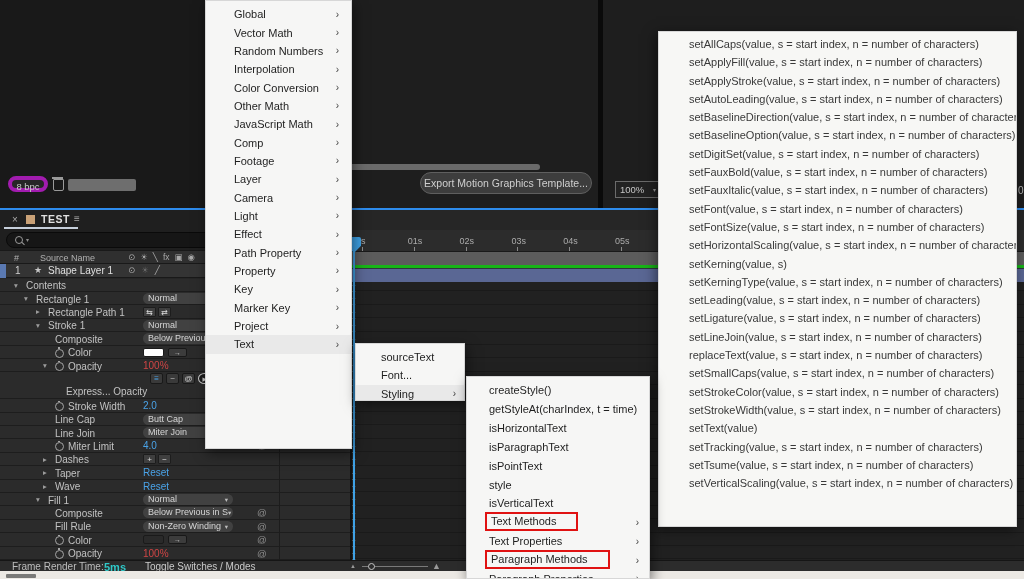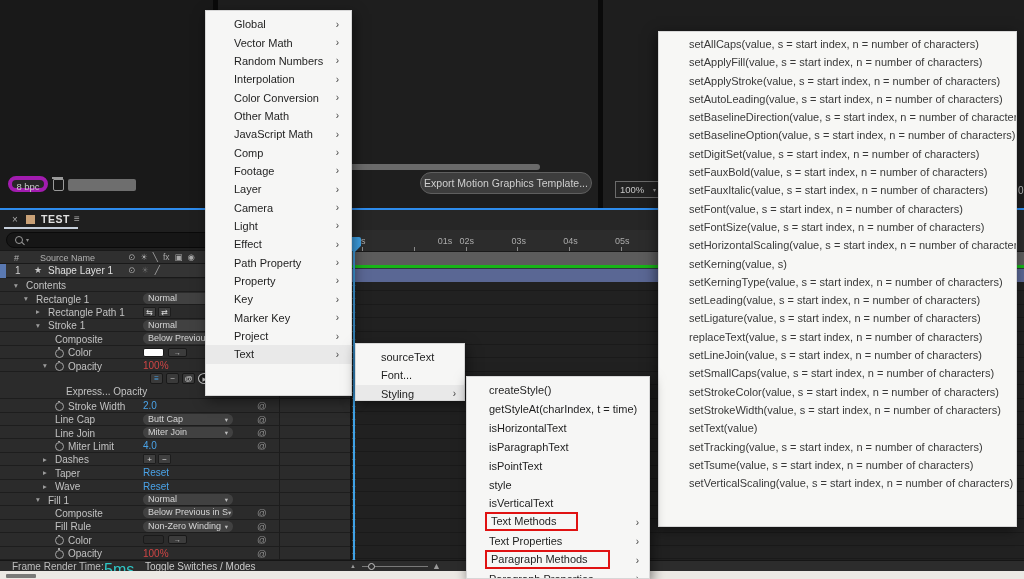--- a/index.html
+++ b/index.html
@@ -78,38 +78,38 @@
   .workbar{position:absolute;left:352px;top:42px;width:672px;height:13px;background:#5c5c5c;}
   .greenline{position:absolute;left:352px;top:55px;width:672px;height:2.5px;background:var(--render-green,#17b517);}
   .layerbar{position:absolute;left:352px;top:58px;width:672px;height:13px;background:var(--layer-bar,#5a6794);border-top:1px solid #30343f;}
   .cti{position:absolute;left:353px;top:28px;width:1.5px;height:322px;background:var(--accent-blue,#3fa2e6);}
   .playhead{position:absolute;left:347px;top:27px;width:14px;height:16px;background:var(--accent-blue,#3fa2e6);
     clip-path:polygon(0 0,100% 0,100% 55%,50% 100%,0 55%);border-radius:2px;}
   .ibeam{position:absolute;left:349px;width:10px;text-align:center;font-family:"DejaVu Serif","Liberation Serif",serif;
     font-size:9.5px;color:#c4cddc;line-height:10px;}
   .tl-footer{position:absolute;left:0;top:350px;width:1024px;height:11px;background:#2c2c2c;border-top:1px solid #151515;}
   .frt-label{position:absolute;left:12px;top:0;font-size:10px;color:#bdbdbd;}
-  .frt-val{position:absolute;left:104px;top:0;font-size:16px;color:var(--teal,#2fc8c8);}
+  .frt-val{position:absolute;left:104px;top:0;font-size:11px;color:var(--teal,#2fc8c8);font-weight:bold;}
   .toggle-lbl{position:absolute;left:145px;top:0;font-size:10px;color:#c9c9c9;}
   .zslider{position:absolute;left:350px;top:0;width:92px;height:11px;}
   .zs-track{position:absolute;left:12px;top:5px;width:66px;height:1px;background:#7a7a7a;}
   .zs-knob{position:absolute;left:18px;top:1.5px;width:7px;height:7px;border:1.3px solid #c4c4c4;border-radius:50%;background:#2c2c2c;box-sizing:border-box;}
   .zs-mtn-s{position:absolute;left:0;top:2px;font-size:6px;color:#9a9a9a;}
   .zs-mtn-l{position:absolute;left:82px;top:0px;font-size:9px;color:#9a9a9a;}
   
   .bottom-strip{position:absolute;left:0;top:571px;width:1024px;height:8px;background:#ece9e4;z-index:10;}
   .smudge{position:absolute;left:6px;top:3px;width:30px;height:4px;background:#4a4a4a;opacity:.7;border-radius:1px;}
   
   .menu{position:absolute;background:#f6f6f5;border:1px solid #d7d7d7;box-shadow:2px 4px 12px rgba(0,0,0,.5);
     box-sizing:border-box;padding:4px 0;z-index:50;overflow:hidden;}
   .mi{position:relative;display:flex;align-items:center;justify-content:space-between;color:#1e1e1e;font-size:11px;white-space:nowrap;}
   .mi.hl{background:#e9e9e9;}
   .ml{pointer-events:none;}
   .ma{font-size:10px;color:#444;}
-  .menu1{left:205px;top:10px;width:147px;height:386px;}
+  .menu1{left:205px;top:0;width:147px;height:449px;}
   .menu1 .mi{height:18.35px;padding:0 12px 0 28px;}
   .menu2{left:355px;top:343px;width:110px;height:58px;}
   .menu2 .mi{height:18.3px;padding:0 8px 0 25px;}
   .menu3{left:466px;top:376px;width:184px;height:203px;}
   .menu3 .mi{height:18.85px;padding:0 10px 0 22px;}
   .redbox{border:2px solid var(--annotation-red,#e01212);padding:1px 20px 2px 4px;margin:-3px 0 -2px -4px;}
   
   .methods-panel{position:absolute;left:658px;top:31px;width:359px;height:496px;background:#f7f7f5;
     border:1px solid #d8d8d8;box-shadow:-2px 3px 12px rgba(0,0,0,.5);box-sizing:border-box;padding-top:3px;z-index:40;}
   .xi{height:18.3px;line-height:18.3px;padding-left:30px;font-size:11px;color:#393939;white-space:nowrap;overflow:hidden;}
@@ -156,21 +156,21 @@
           <i class="hic">╲</i>
           <i class="hic">fx</i>
           <i class="hic">▣</i>
           <i class="hic">◉</i>
         </span>
     </div>
 
     <div class="ruler" id="ruler">
         <span class="rlabel" style="left: 4px;">0s</span>
         <span class="rtick" style="left: 10px;"></span>
-        <span class="rlabel" style="left: 55.8px; margin-left: 30px;">01s</span>
+        <span class="rlabel" style="left: 55.8px;">01s</span>
         <span class="rtick" style="left: 61.8px;"></span>
         <span class="rlabel" style="left: 107.6px;">02s</span>
         <span class="rtick" style="left: 113.6px;"></span>
         <span class="rlabel" style="left: 159.4px;">03s</span>
         <span class="rtick" style="left: 165.4px;"></span>
         <span class="rlabel" style="left: 211.2px;">04s</span>
         <span class="rtick" style="left: 217.2px;"></span>
         <span class="rlabel" style="left: 263px;">05s</span>
         <span class="rtick" style="left: 269px;"></span>
       </div>
@@ -528,22 +528,22 @@
       <div class="xi">setDigitSet(value, s = start index, n = number of characters)</div>
       <div class="xi">setFauxBold(value, s = start index, n = number of characters)</div>
       <div class="xi">setFauxItalic(value, s = start index, n = number of characters)</div>
       <div class="xi">setFont(value, s = start index, n = number of characters)</div>
       <div class="xi">setFontSize(value, s = start index, n = number of characters)</div>
       <div class="xi">setHorizontalScaling(value, s = start index, n = number of characters)</div>
       <div class="xi">setKerning(value, s)</div>
       <div class="xi">setKerningType(value, s = start index, n = number of characters)</div>
       <div class="xi">setLeading(value, s = start index, n = number of characters)</div>
       <div class="xi">setLigature(value, s = start index, n = number of characters)</div>
+      <div class="xi">setLineJoin(value, s = start index, n = number of characters)</div>
       <div class="xi">replaceText(value, s = start index, n = number of characters)</div>
-      <div class="xi">setLineJoin(value, s = start index, n = number of characters)</div>
       <div class="xi">setSmallCaps(value, s = start index, n = number of characters)</div>
       <div class="xi">setStrokeColor(value, s = start index, n = number of characters)</div>
       <div class="xi">setStrokeWidth(value, s = start index, n = number of characters)</div>
       <div class="xi">setText(value)</div>
       <div class="xi">setTracking(value, s = start index, n = number of characters)</div>
       <div class="xi">setTsume(value, s = start index, n = number of characters)</div>
       <div class="xi">setVerticalScaling(value, s = start index, n = number of characters)</div>
     </div>
 </div>
 

